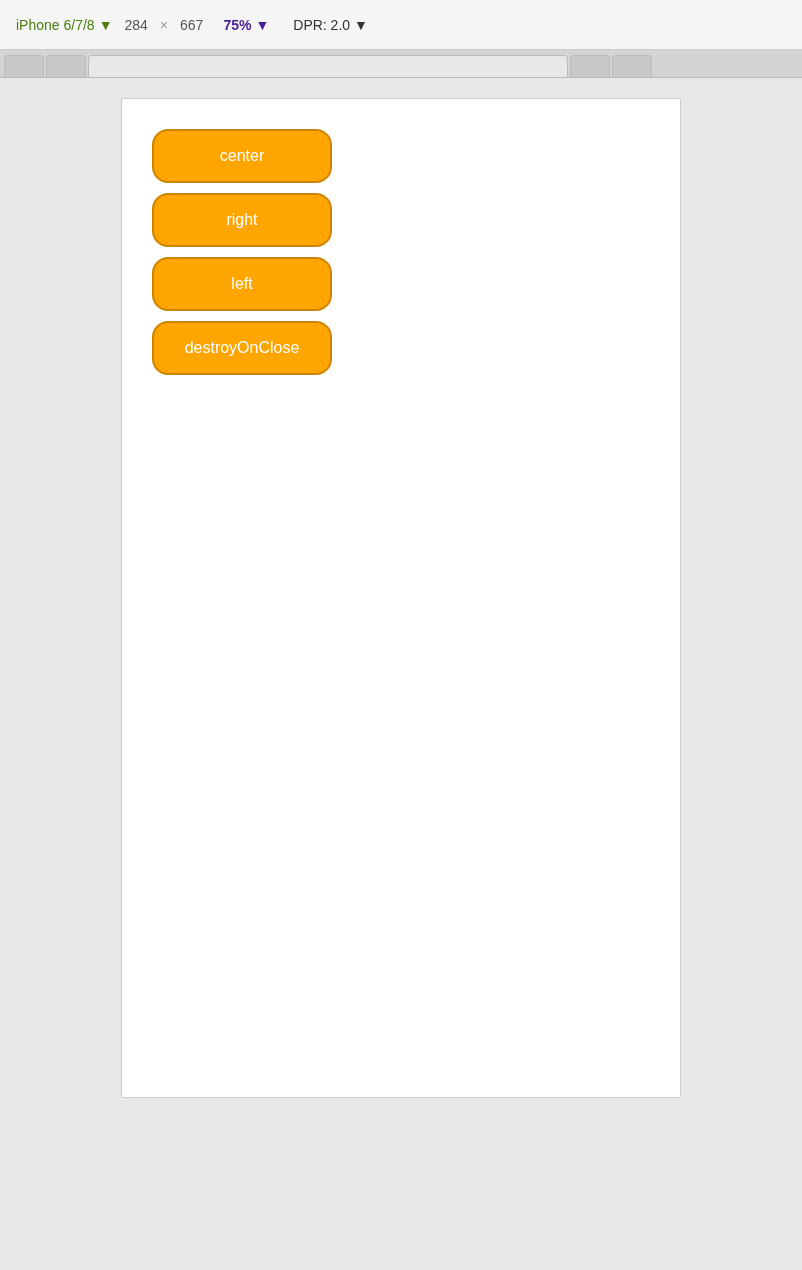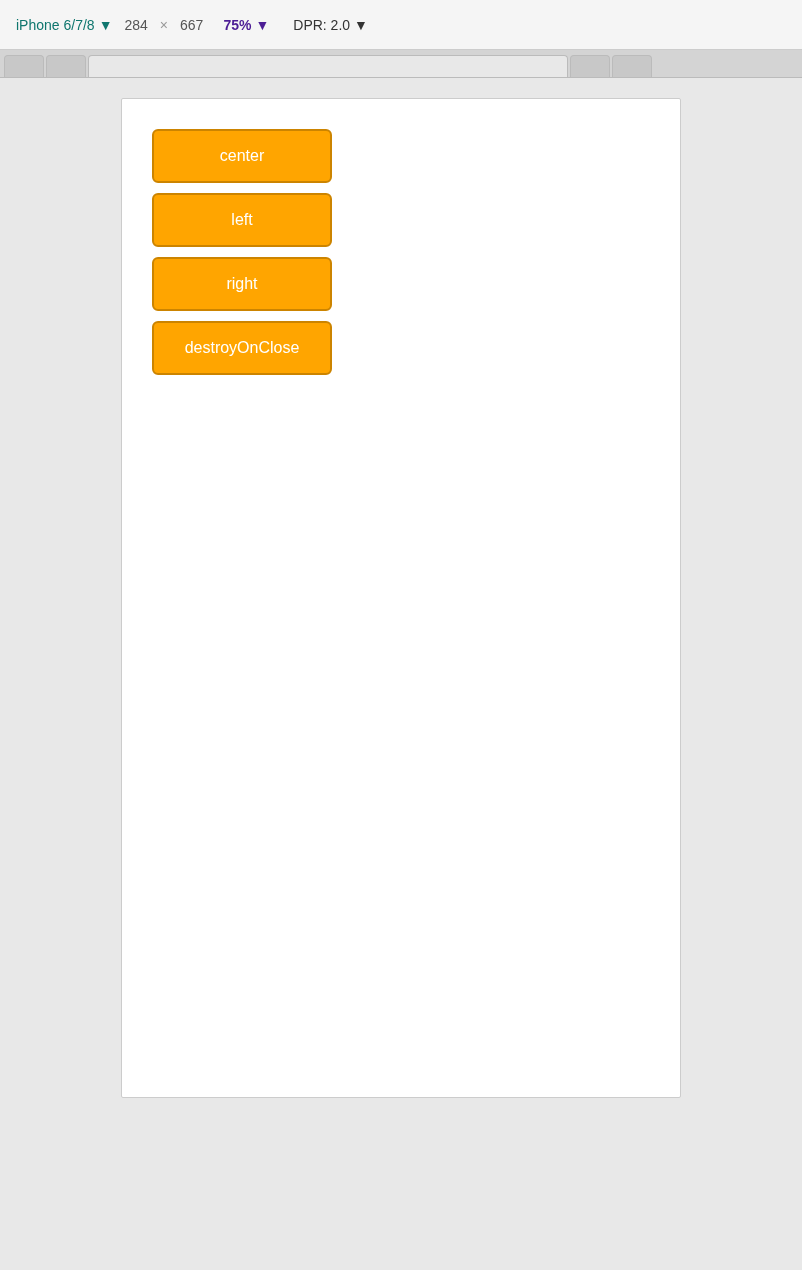--- a/index.html
+++ b/index.html
@@ -25,21 +25,21 @@
       height: 50px;
       padding: 0 16px;
       gap: 12px;
     }
 
     .toolbar-device {
       display: flex;
       align-items: center;
       gap: 4px;
       font-size: 14px;
-      color: #0f766e;
+      color: #4d7c0f;
       font-weight: 500;
     }
 
     .toolbar-dimension {
       font-size: 14px;
       color: #555;
     }
 
     .toolbar-x {
       font-size: 14px;
@@ -112,21 +112,21 @@
     .buttons-container {
       display: flex;
       flex-direction: column;
       gap: 10px;
       padding: 10px;
     }
 
     .orange-button {
       background: #FFA500;
       border: 2px solid #cc8400;
-      border-radius: 6px;
+      border-radius: 16px;
       color: white;
       font-size: 16px;
       font-weight: 500;
       padding: 16px 20px;
       width: 180px;
       text-align: center;
       cursor: pointer;
       display: block;
     }
   </style>
@@ -160,18 +160,18 @@
   <div class="tab-item active"></div>
   <div class="tab-item"></div>
   <div class="tab-item"></div>
 </div>
 
 <div class="content-area">
   <div class="phone-frame">
     <div class="buttons-container">
 
     <button class="orange-button">center</button>
+        <button class="orange-button">right</button>
         <button class="orange-button">left</button>
-        <button class="orange-button">right</button>
         <button class="orange-button">destroyOnClose</button>
       </div>
   </div>
 </div>
 
 </body></html>

